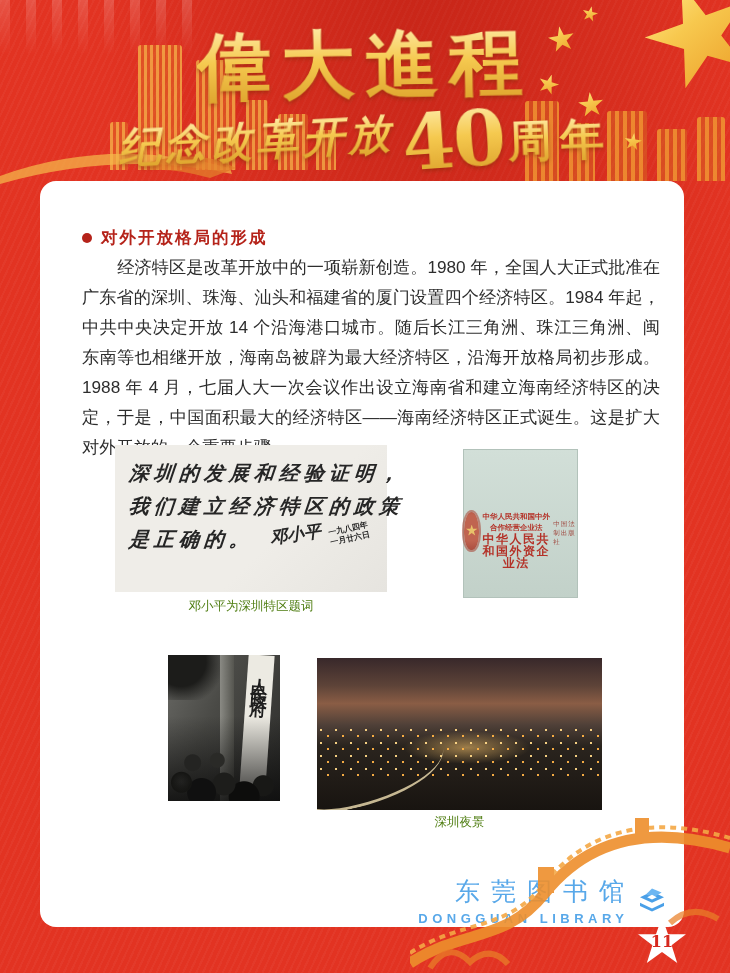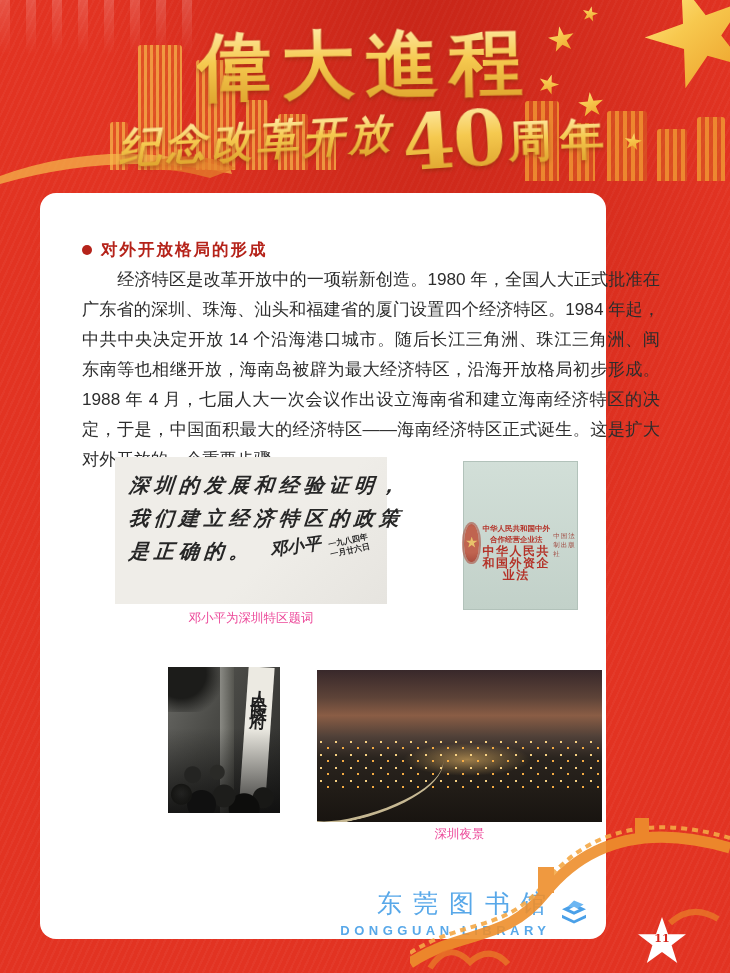--- a/index.html
+++ b/index.html
@@ -40,31 +40,31 @@
   .sub-title { position:absolute; left:50%; top:96px; transform:translateX(-50%);
     display:flex; align-items:center; white-space:nowrap; }
   .sub-prefix { font-family:"DejaVu Serif", serif; font-weight:bold; font-style:italic;
     font-size:42px; letter-spacing:4px; transform:rotate(-3deg); }
   .sub-number { font-family:"DejaVu Serif", serif; font-weight:bold; font-size:76px;
     letter-spacing:-2px; margin:0 4px 0 8px; transform:rotate(-4deg); }
   .sub-suffix { font-family:"DejaVu Serif", serif; font-weight:bold; font-size:44px;
     letter-spacing:8px; transform:rotate(-2deg); }
 
   
-  .card { position:absolute; left:40px; top:181px; width:566px; height:746px;
-    background:#ffffff; border-radius:16px;margin-top:12px; }
+  .card { position:absolute; left:40px; top:181px; width:644px; height:746px;
+    background:#ffffff; border-radius:16px; }
 
   .section-head { position:absolute; left:42px; top:46px; display:flex; align-items:center; gap:9px; }
   .bullet { width:10px; height:10px; border-radius:50%; background:#b5231a; }
   .section-title { font-size:16.5px; font-weight:bold; color:#b5231a; letter-spacing:2px; }
 
   .body-par { position:absolute; left:42px; top:71px; width:578px;
     font-size:17.2px; line-height:30px; color:#2d2d2d; text-align:justify; text-indent:2.05em; }
 
-  .caption { color:#ec4899; font-size:12.5px; }
+  .caption { color:#4d7c0f; font-size:12.5px; }
 
   
   .fig-cal { position:absolute; left:75px; top:264px; width:272px; height:147px;
     background:linear-gradient(135deg,#efede8 60%,#e6e4df); padding:12px 14px 8px;
     font-family:"DejaVu Serif", serif; color:#262626; }
   .cal-line { font-weight:bold; font-style:italic; font-size:20px; letter-spacing:5px;
     line-height:33px; transform:skewX(-5deg); white-space:nowrap; }
   .cal-row { display:flex; align-items:flex-start; }
   .cal-sig { font-weight:bold; font-style:italic; font-size:17px; margin-left:16px;
     transform:rotate(-8deg); white-space:nowrap; }
@@ -128,21 +128,21 @@
   
   .footer-text { position:absolute; right:60px; top:694px; text-align:right; color:#58a8e9; }
   .footer-cn { font-size:25px; letter-spacing:11px; margin-right:-11px; font-weight:500; }
   .footer-en { font-size:13px; letter-spacing:4.5px; margin-right:-4.5px; margin-top:3px; font-weight:bold; }
   .footer-logo { position:absolute; right:16px; top:700px; width:32px; height:34px; }
 
   
   .greatwall { position:absolute; right:0; bottom:0; width:320px; height:210px; opacity:.9; }
   .page-star { position:absolute; left:637px; top:916px; width:50px; height:48px; }
   .page-star .num { position:absolute; left:0; top:16px; width:100%; text-align:center;
-    font-size:11px; font-weight:bold; color:#d6281e; font-family:"DejaVu Serif", serif; }
+    font-size:16px; font-weight:bold; color:#d6281e; font-family:"DejaVu Serif", serif; }
 </style>
 </head>
 <body>
 
 <div id="page">
 
   <div class="faint-skyline"></div>
 
   <div class="skyline skyline-left">
     <div class="tower" style="left:28px; width:44px; height:125px;"></div>

